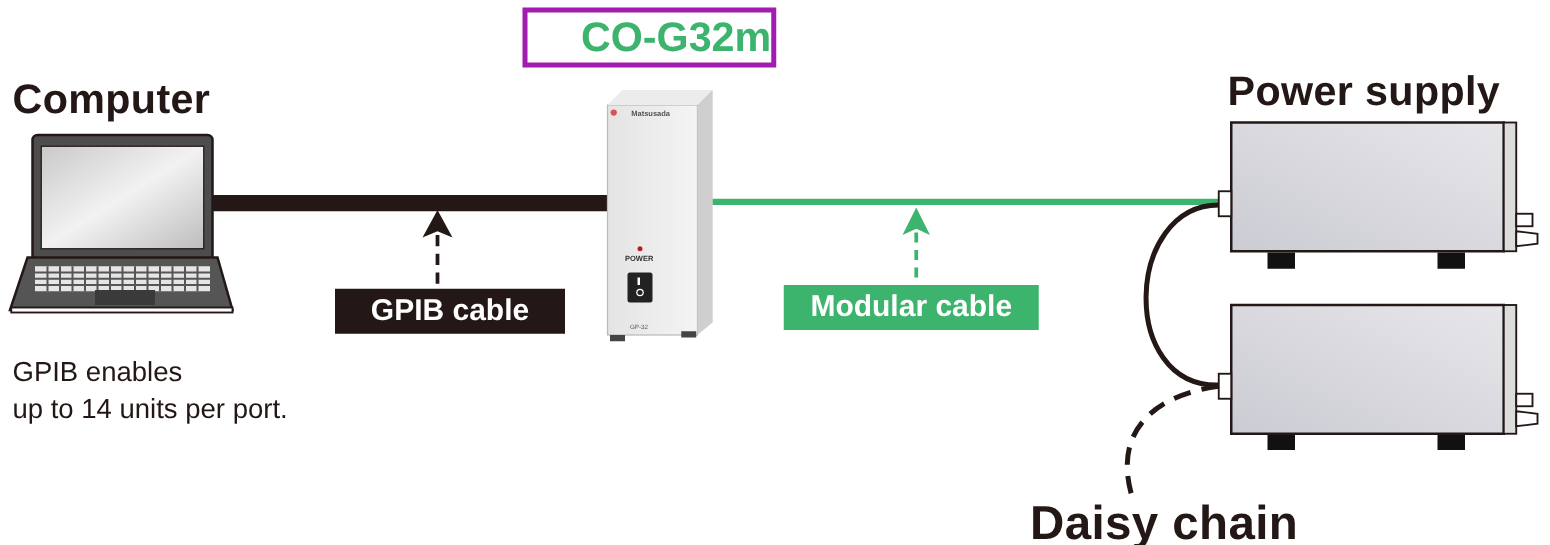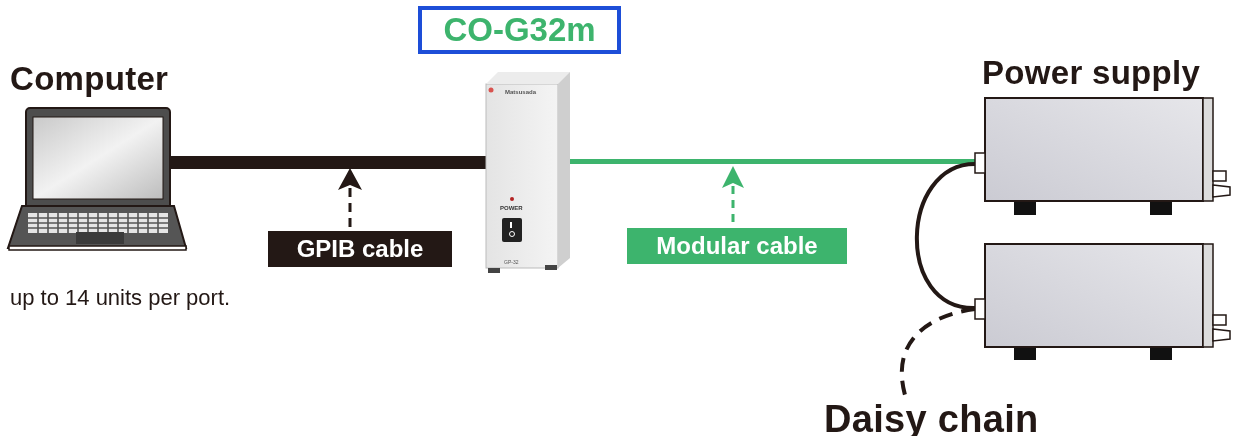--- a/index.html
+++ b/index.html
@@ -1,22 +1,22 @@
 <!DOCTYPE html>
 <html><head>
 <meta charset="utf-8">
 <style>
   html, body { margin: 0; padding: 0; background: #ffffff; }
   body { width: 1240px; height: 436px; position: relative; overflow: hidden;
          font-family: "Liberation Sans", sans-serif; color: #231815; }
   .abs { position: absolute; }
   .title-bold { font-weight: bold; font-size: 33px; letter-spacing: 0.3px; }
-  .product-box { left: 418px; top: 6px; width: 203px; height: 48px; border: 4px solid #1d4ed8;
+  .product-box { left: 418px; top: 6px; width: 203px; height: 48px; border: 4px solid #a21caf;
                  box-sizing: border-box; color: #3db46d; font-weight: bold; font-size: 33px;
-                 text-align: center; line-height: 40px; }
+                 text-align: right; line-height: 40px; }
   .label-box { color: #ffffff; font-weight: bold; font-size: 24px; text-align: center; box-sizing: border-box; }
   .note { left: 10px; top: 283px; font-size: 22px; line-height: 29px; color: #231815; }
   svg { position: absolute; left: 0; top: 0; }
 </style>
 </head>
 <body>
 
 <svg width="1240" height="436" viewBox="0 0 1240 436">
   <defs>
     <linearGradient id="screen" x1="0" y1="0" x2="1" y2="1">
@@ -129,23 +129,24 @@
 <div class="abs product-box">
   <span>CO-G32m</span>
 </div>
 
 <div class="abs title-bold" style="left:10px; top:60px;">Computer</div>
 
 <div class="abs title-bold" style="left:982px; top:54px;">Power supply</div>
 
 <div class="abs label-box" style="left:268px; top:231px; width:184px; height:36px; line-height:36px; background:#231815;">GPIB cable</div>
 
-<div class="abs label-box" style="left:627px; top:228px; width:220px; height:36px; line-height:36px; background:#3db46d;">Modular cable</div>
+<div class="abs label-box" style="left:627px; top:228px; width:204px; height:36px; line-height:36px; background:#3db46d;">Modular cable</div>
 
 <div class="abs title-bold" style="left:824px; top:398px; font-size:38px;">Daisy chain</div>
 
 <div class="abs" style="left:505px; top:89px; font-size:6px; color:#555; font-weight:bold;">Matsusada</div>
 <div class="abs" style="left:500px; top:205px; font-size:6px; color:#333; font-weight:bold;">POWER</div>
 <div class="abs" style="left:504px; top:259px; font-size:5px; color:#555;">GP-32</div>
 
 <div class="abs note">
+  <div>GPIB enables</div>
   <div>up to 14 units per port.</div>
 </div>
 
 </body></html>

